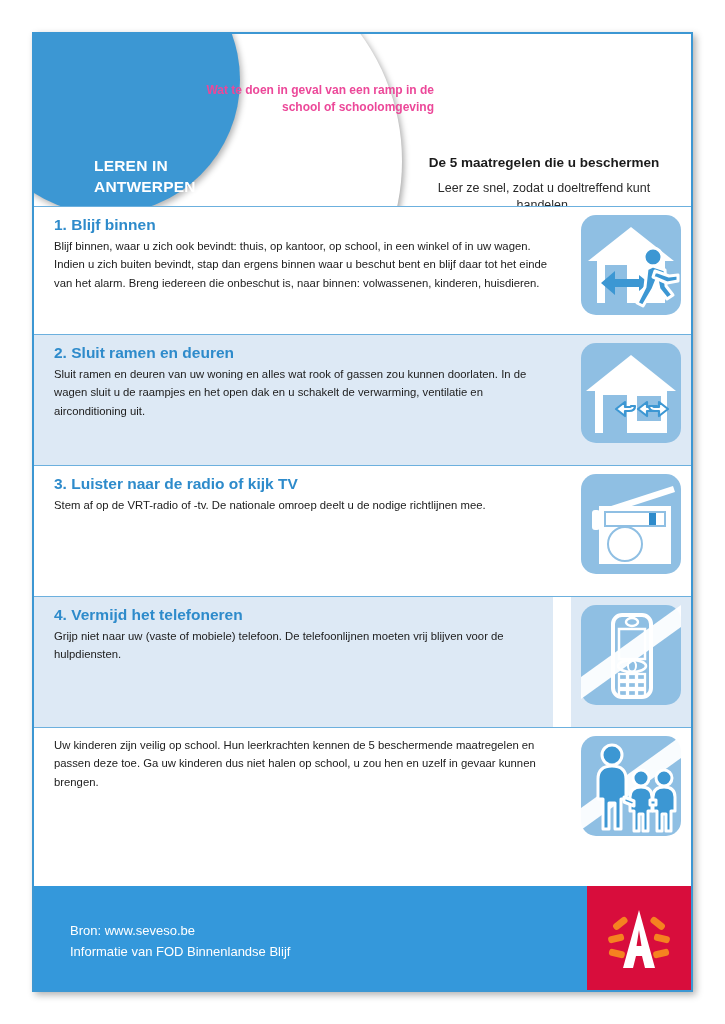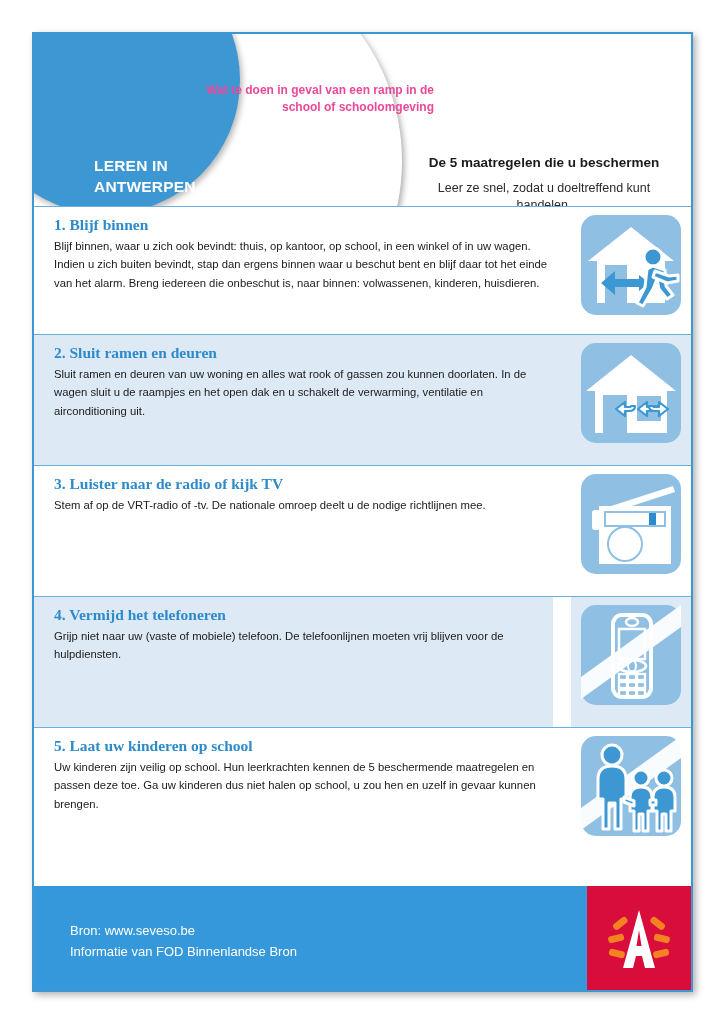--- a/index.html
+++ b/index.html
@@ -108,21 +108,20 @@
     align-items: flex-start;
     justify-content: center;
     padding-top: 6px;
   }
   .sec-num {
     color: #2e8bcb;
     font-size: 15.5px;
     font-weight: bold;
     margin-bottom: 2px;
     line-height: 1.3;
-    font-family: Liberation Serif, serif;
   }
   .sec-body {
     color: #202020;
     font-size: 11.3px;
     line-height: 1.62;
   }
 
   .icon-tile { display: block; }
 
   
@@ -251,21 +250,20 @@
             <rect x="40" y="87" width="8" height="6"></rect>
               <rect x="49" y="87" width="8" height="6"></rect>
               <rect x="58" y="87" width="8" height="6"></rect>
           </g>
         </svg>
       </div>
     </div>
 
     <div class="section" style="height:133px;">
       <div class="sec-text">
-        <div class="sec-num">5. Laat uw kinderen op school</div>
         <div class="sec-body">Uw kinderen zijn veilig op school. Hun leerkrachten kennen de 5 beschermende maatregelen en passen deze toe. Ga uw kinderen dus niet halen op school, u zou hen en uzelf in gevaar kunnen brengen.</div>
       </div>
       <div class="sec-icon">
         <svg class="icon-tile" width="104" height="104" viewBox="0 0 104 104">
           <rect x="2" y="2" width="100" height="100" rx="15" fill="#8fbfe3"></rect>
           <path d="M2 74 L2 96 L102 24 L102 2 Z" fill="#ffffff" opacity="0.95"></path>
           <g fill="#3c97d3" stroke="#ffffff" stroke-width="3" stroke-linejoin="round">
             <circle cx="33" cy="21" r="10"></circle>
             <path d="M33 32 c-10 0 -14 5 -14 13 l0 20 l5 0 l0 30 l6 0 l0 -26 l6 0 l0 26 l6 0 l0 -30 l5 0 l0 -20 c0 -8 -4 -13 -14 -13 z"></path>
             <circle cx="62" cy="44" r="8"></circle>
@@ -277,21 +275,21 @@
           </g>
         </svg>
       </div>
     </div>
 
   </div>
 
   <div class="footer">
     <div class="footer-text">
       <div>Bron:  www.seveso.be</div>
-      <div>Informatie van FOD Binnenlandse Bron</div>
+      <div>Informatie van FOD Binnenlandse Blijf</div>
     </div>
     <div class="logo-a">
       <svg width="104" height="104" viewBox="0 0 104 104">
         <rect x="0" y="0" width="104" height="104" fill="#d80d3c"></rect>
         <g fill="#f58220">
           <rect x="25" y="34" width="16" height="7" rx="3" transform="rotate(-38 33 37)"></rect>
           <rect x="21" y="49" width="16" height="7" rx="3" transform="rotate(-13 29 52)"></rect>
           <rect x="22" y="64" width="16" height="7" rx="3" transform="rotate(14 30 67)"></rect>
           <rect x="63" y="34" width="16" height="7" rx="3" transform="rotate(38 71 37)"></rect>
           <rect x="67" y="49" width="16" height="7" rx="3" transform="rotate(13 75 52)"></rect>

